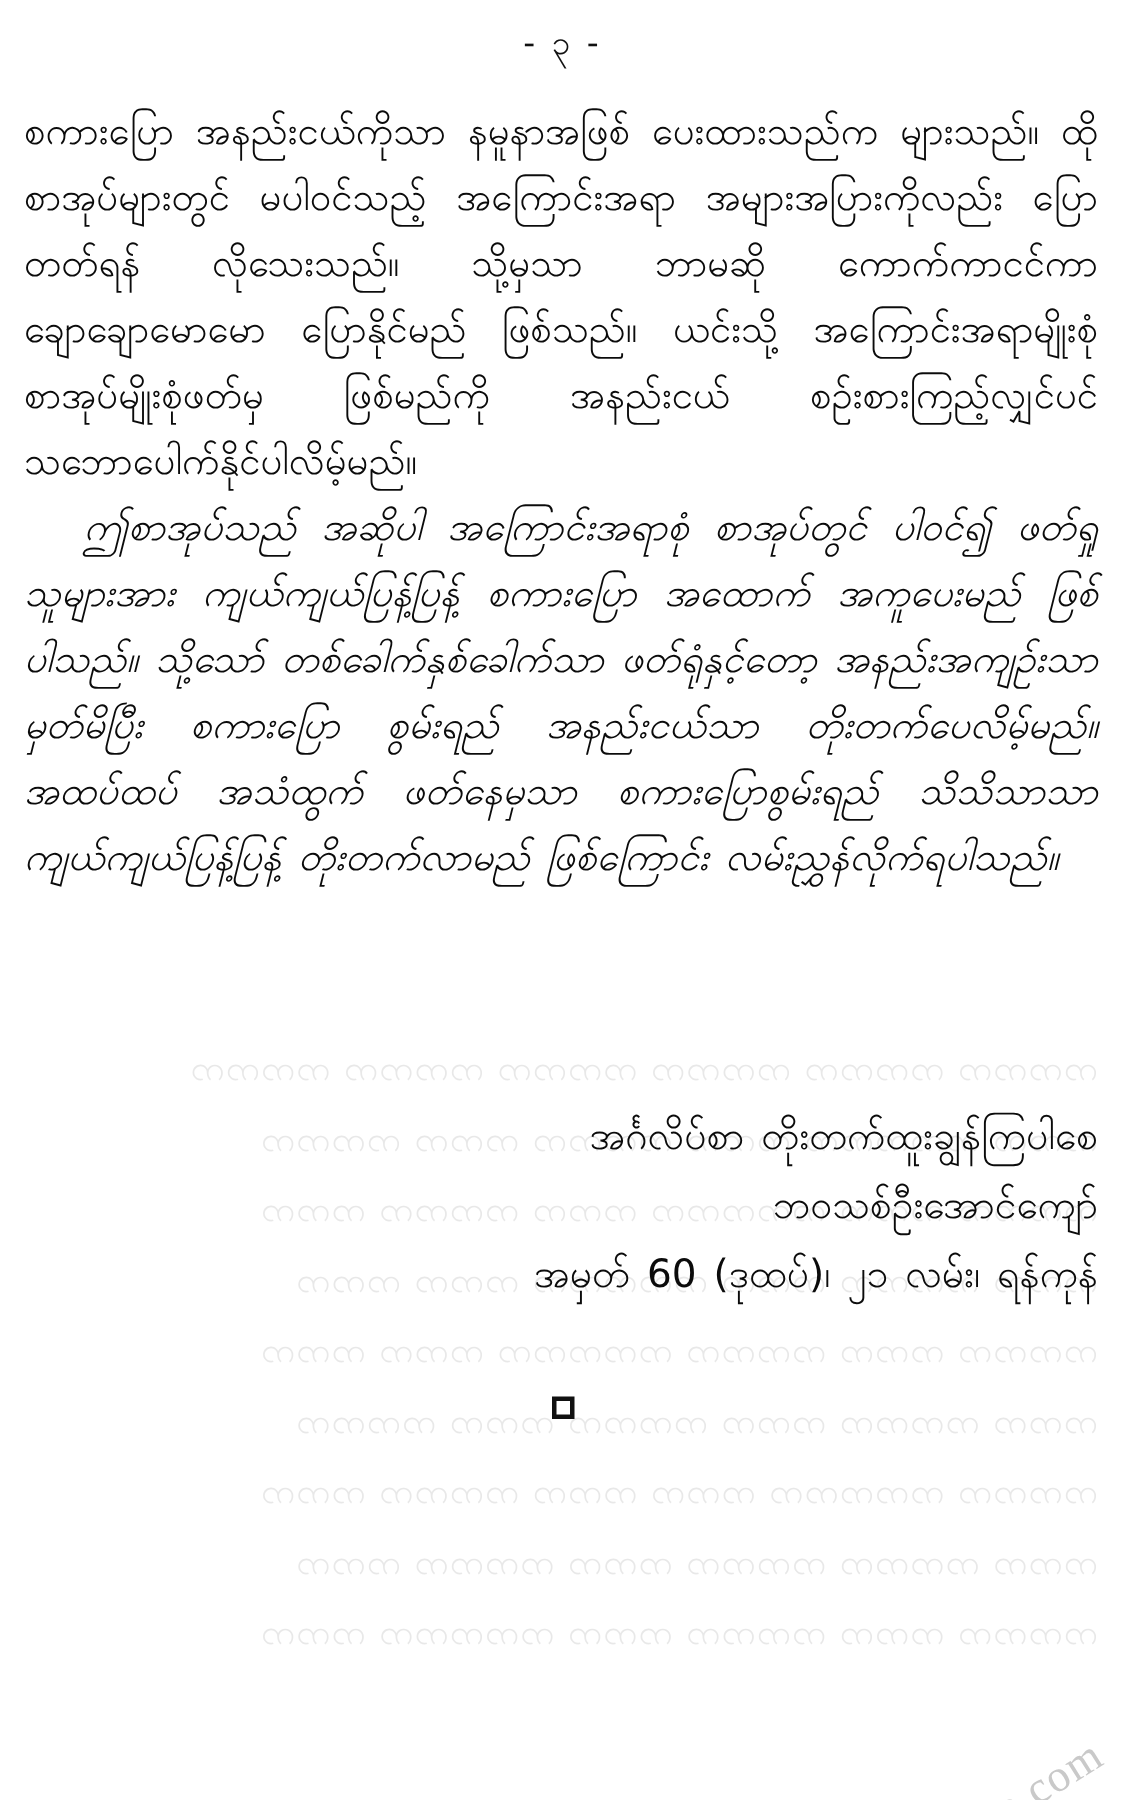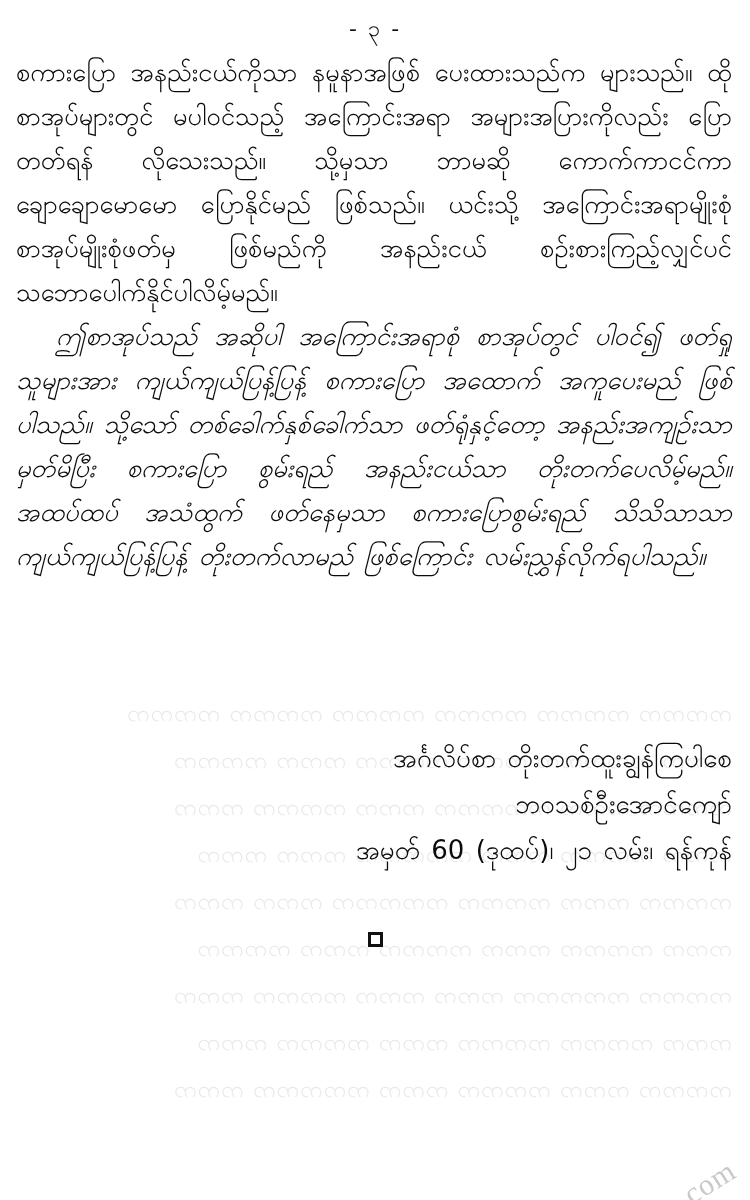--- a/index.html
+++ b/index.html
@@ -33,21 +33,21 @@
     text-align: center;
     font-size: 22px;
     letter-spacing: 2px;
     color: #111;
     font-family: "DejaVu Sans", sans-serif;
   }
 
   
   .body-text {
     position: absolute;
-    top: 50px;
+    top: 66px;
     left: 16px;
     width: 716px;
   }
 
   .para {
     margin: 0 0 0 0;
     text-align: justify;
     text-justify: inter-word;
     font-size: 25.5px;
     line-height: 44px;

